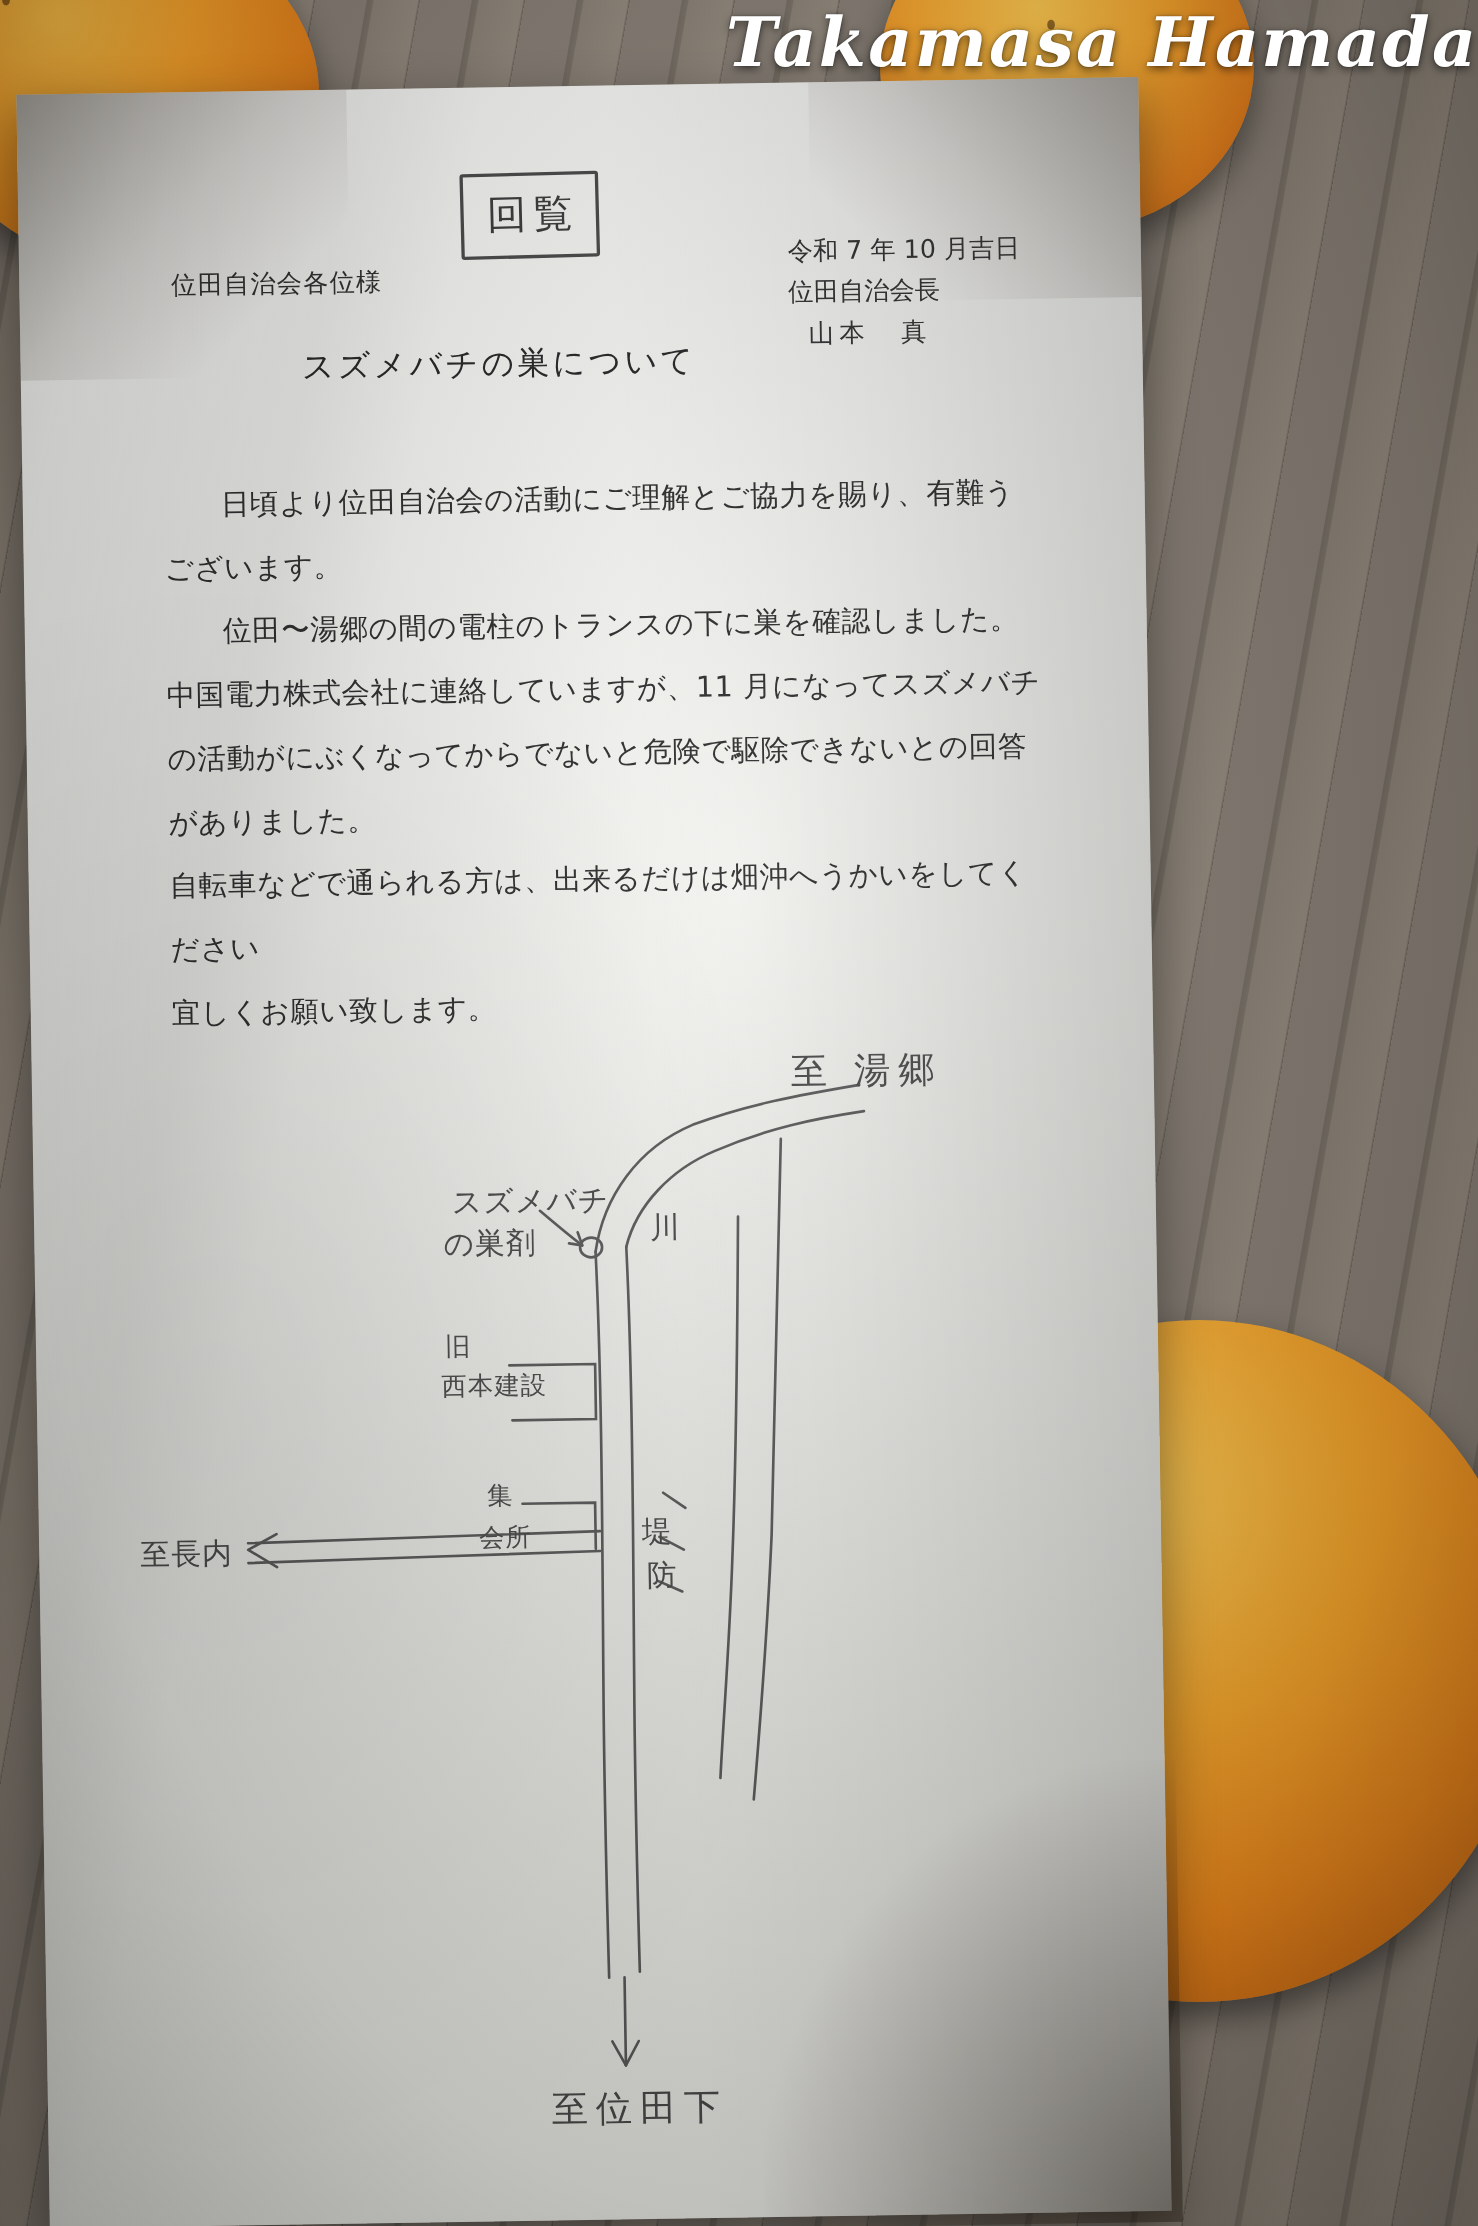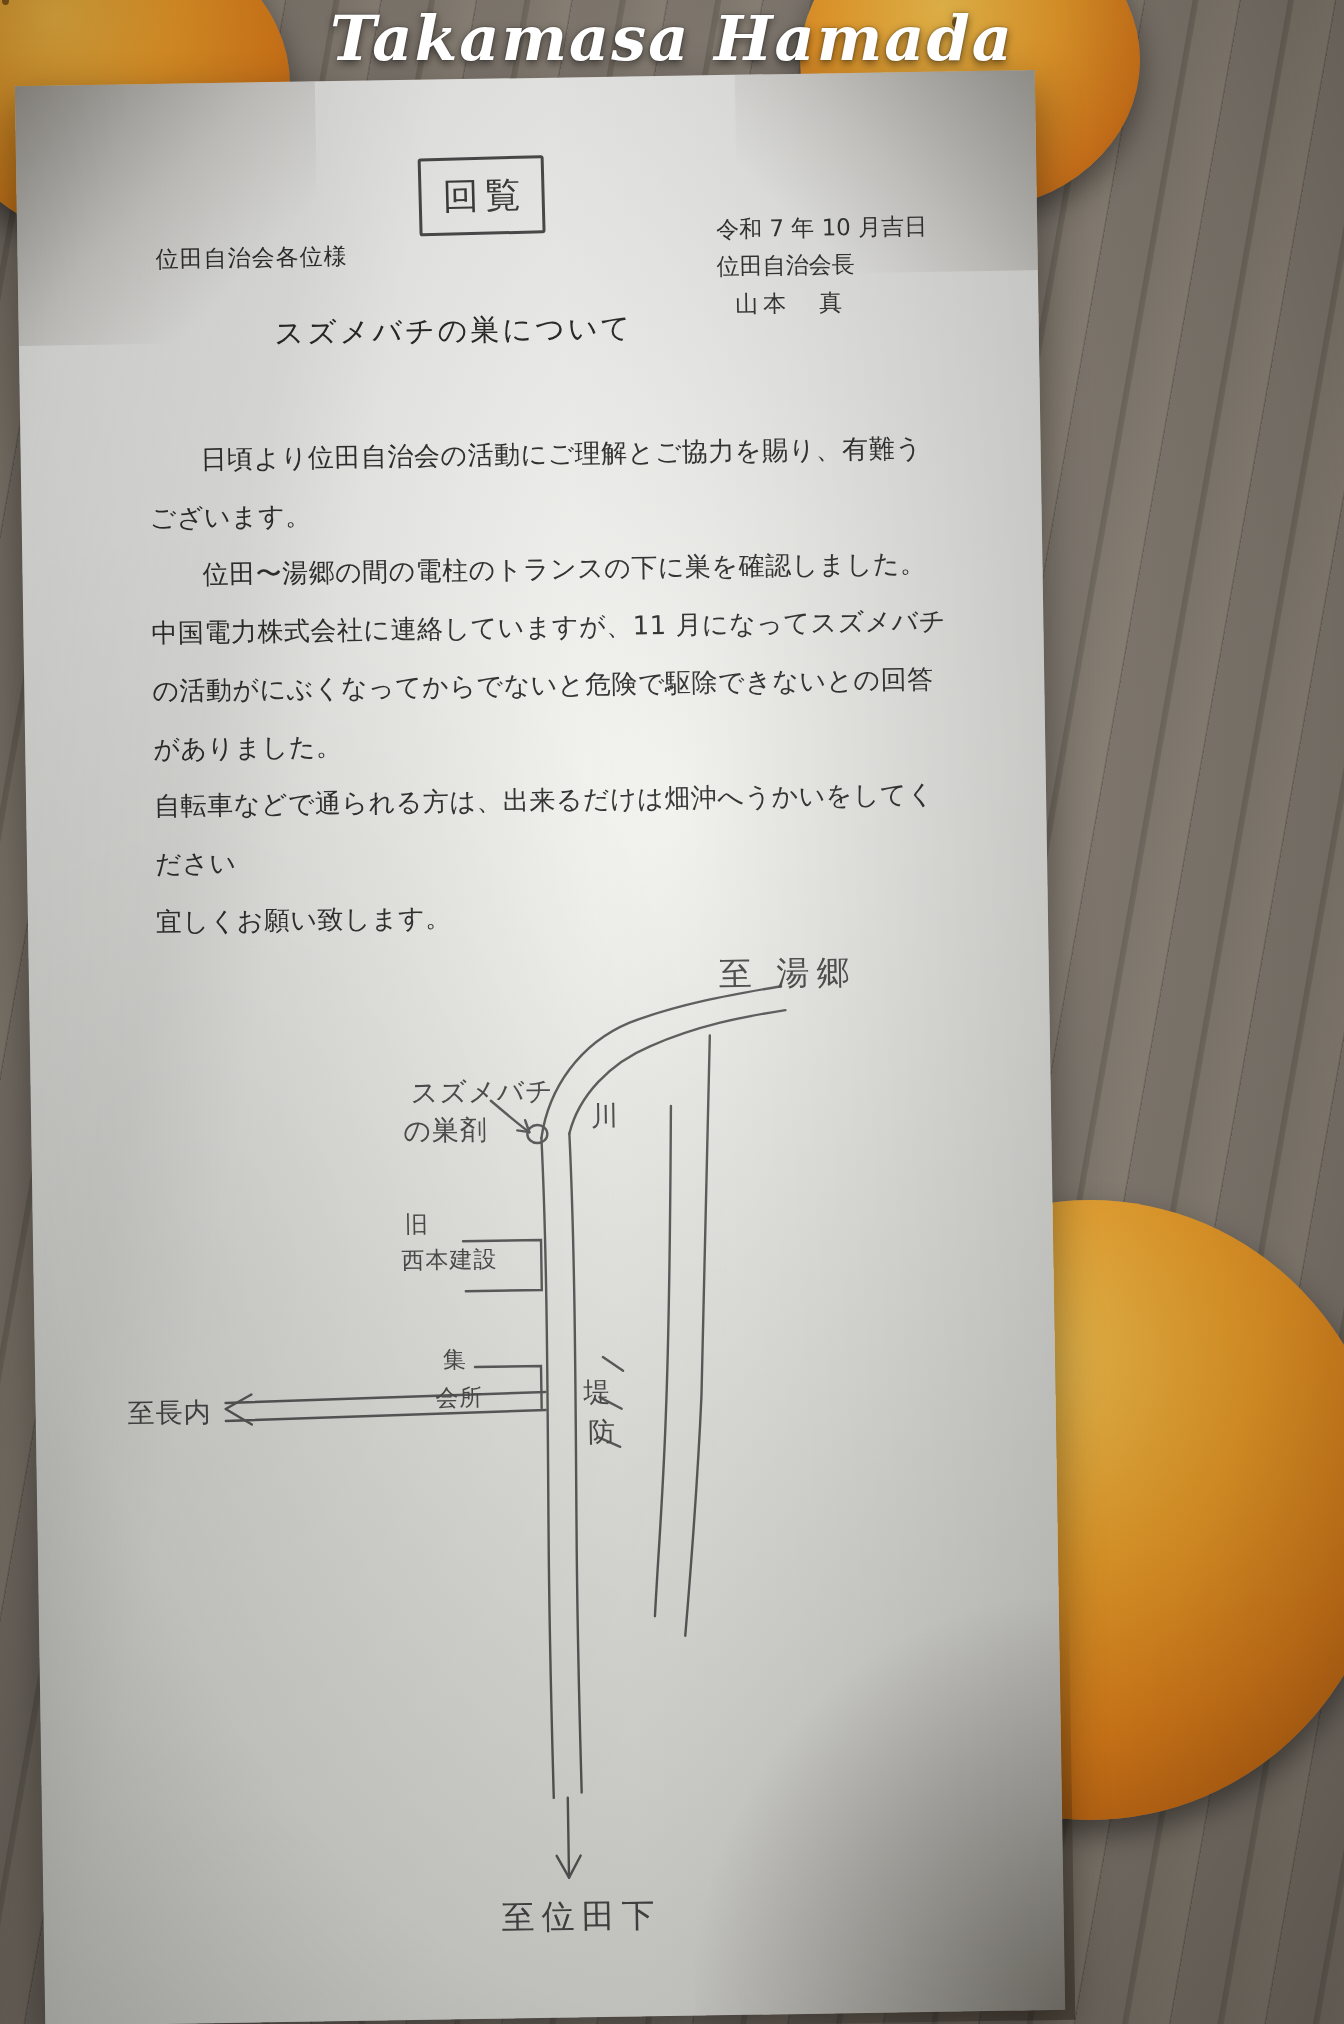--- a/index.html
+++ b/index.html
@@ -115,21 +115,21 @@
     inset: 0;
     padding: 0;
     color: #2a2a2a;
   }
 
   
   .watermark {
     position: absolute;
     left: 0; top: 2px;
     width: 1344px;
-    text-align: center;
+    text-align: right;
     font-family: "DejaVu Serif", serif;
     font-style: italic;
     font-weight: 700;
     font-size: 62px;
     letter-spacing: 2px;
     color: #ffffff;
     text-shadow: 0 3px 8px rgba(0,0,0,0.55), 0 0 2px rgba(0,0,0,0.4);
     z-index: 40;
   }
 

